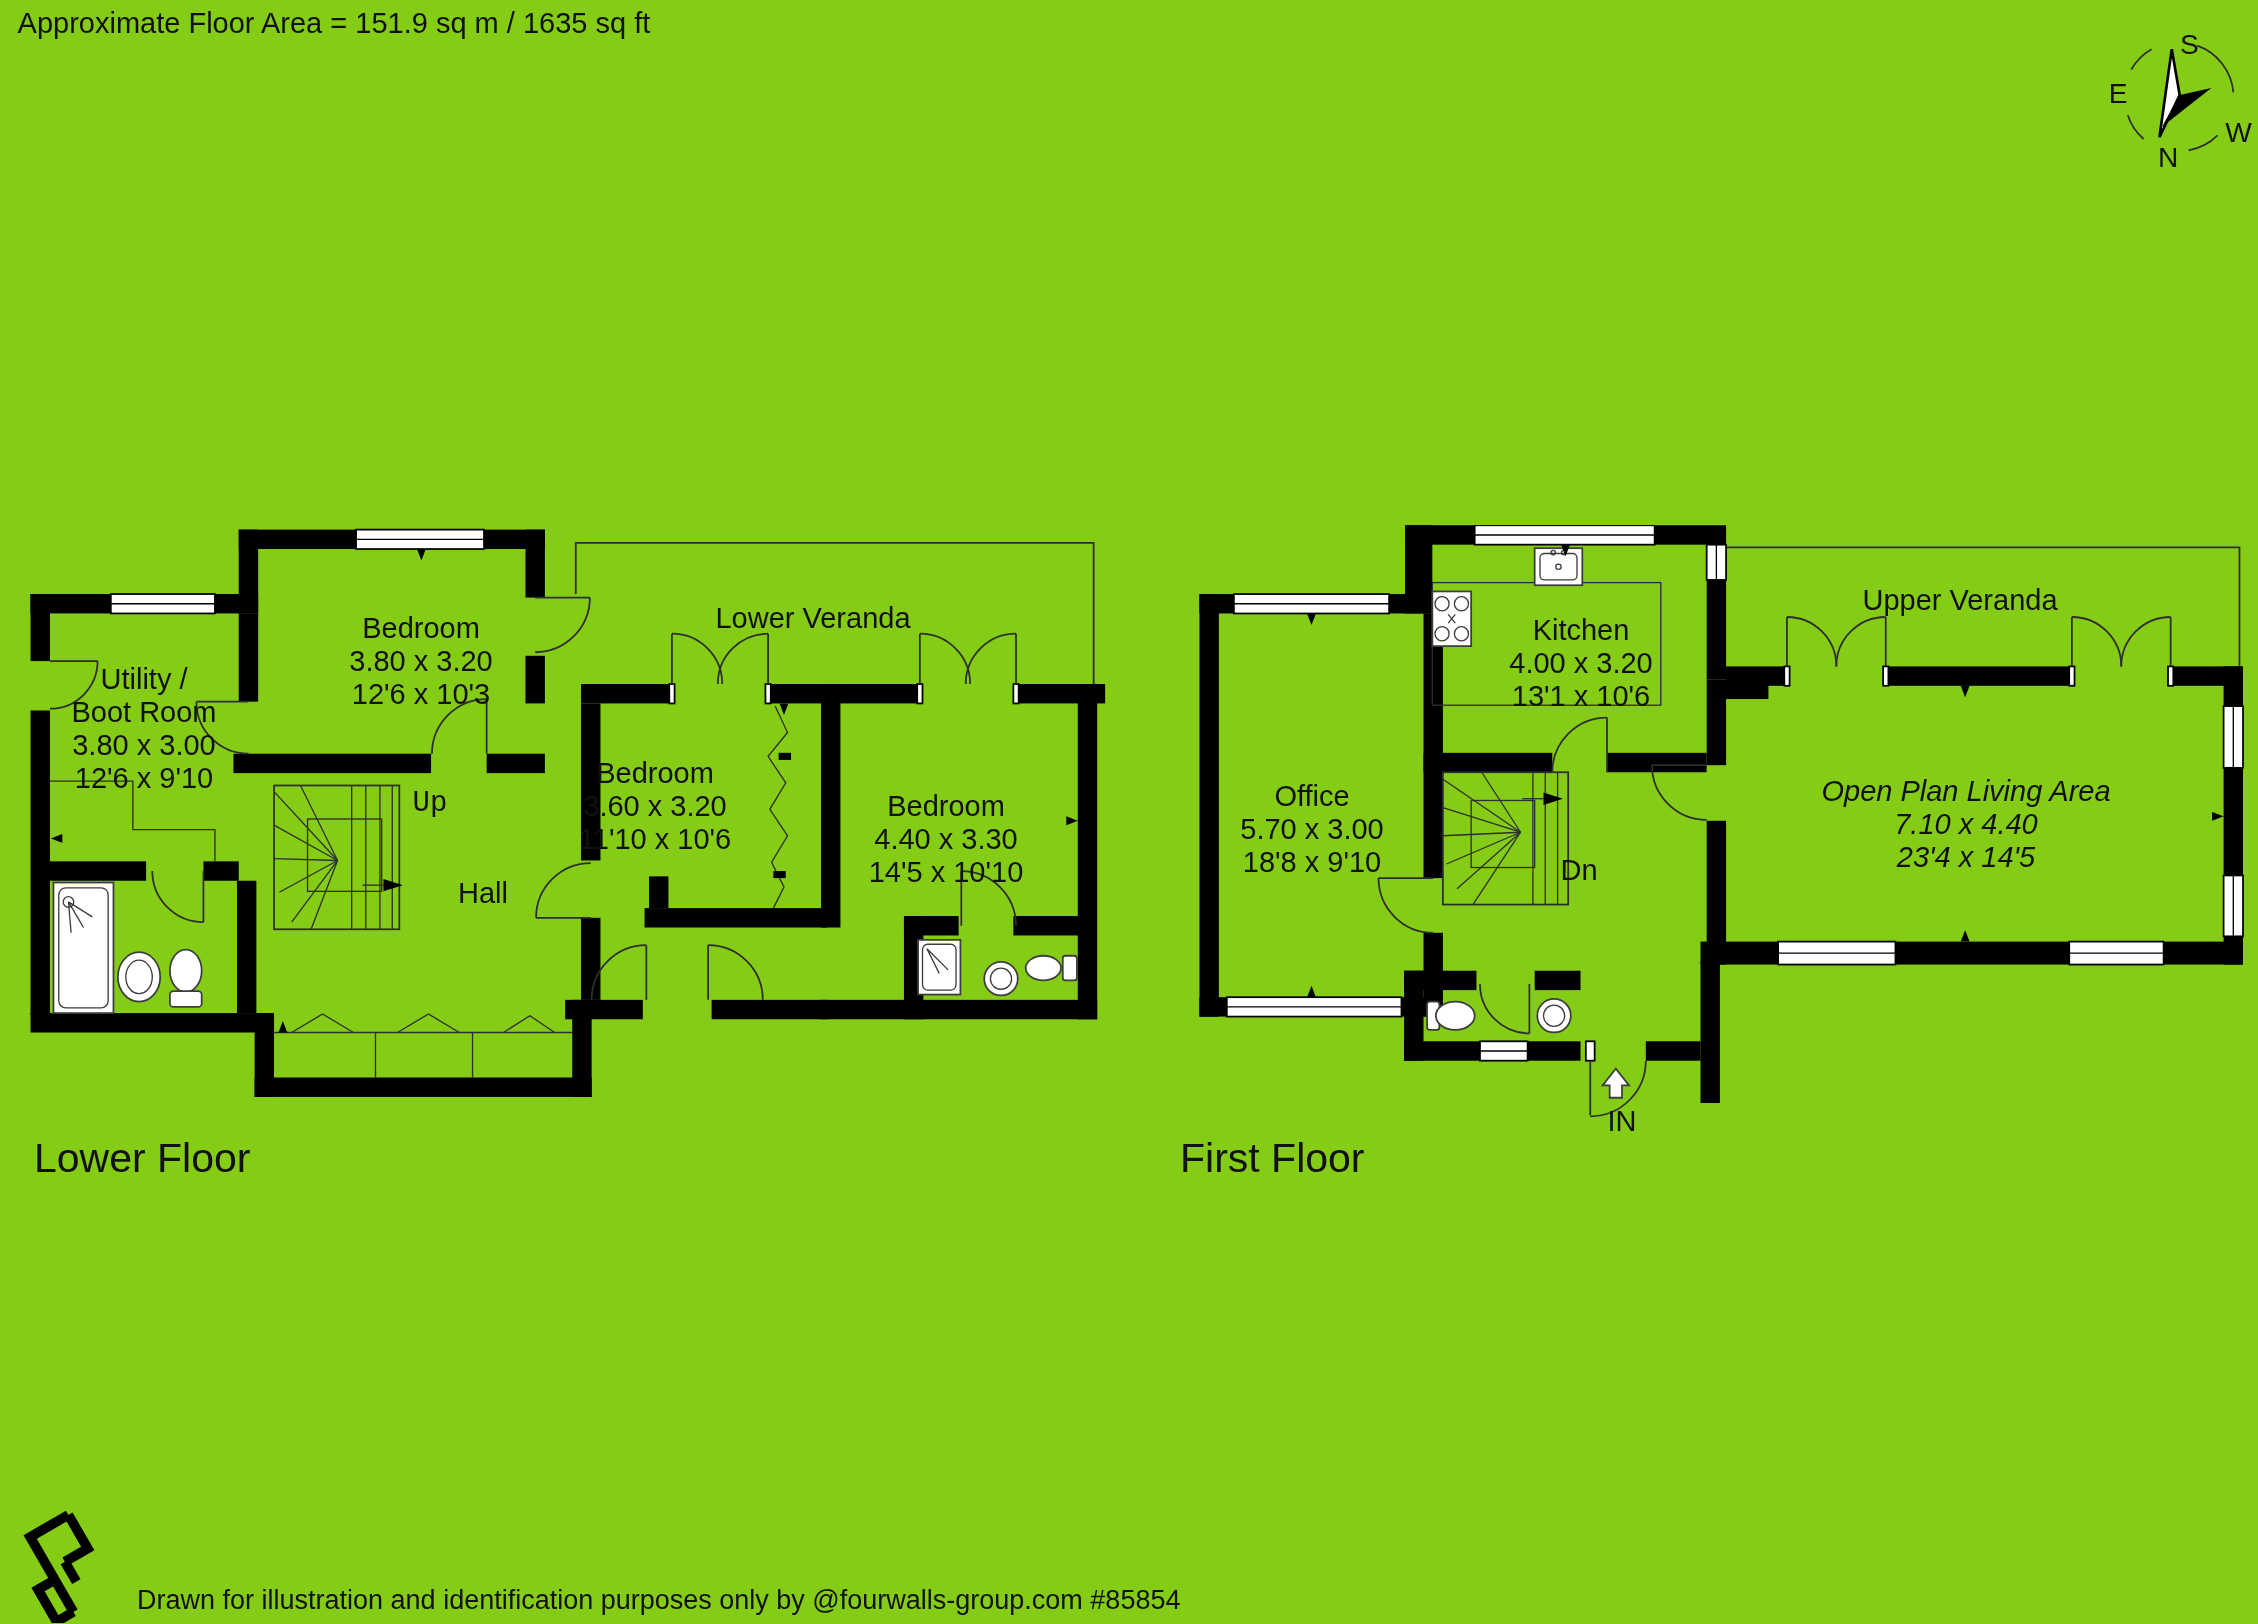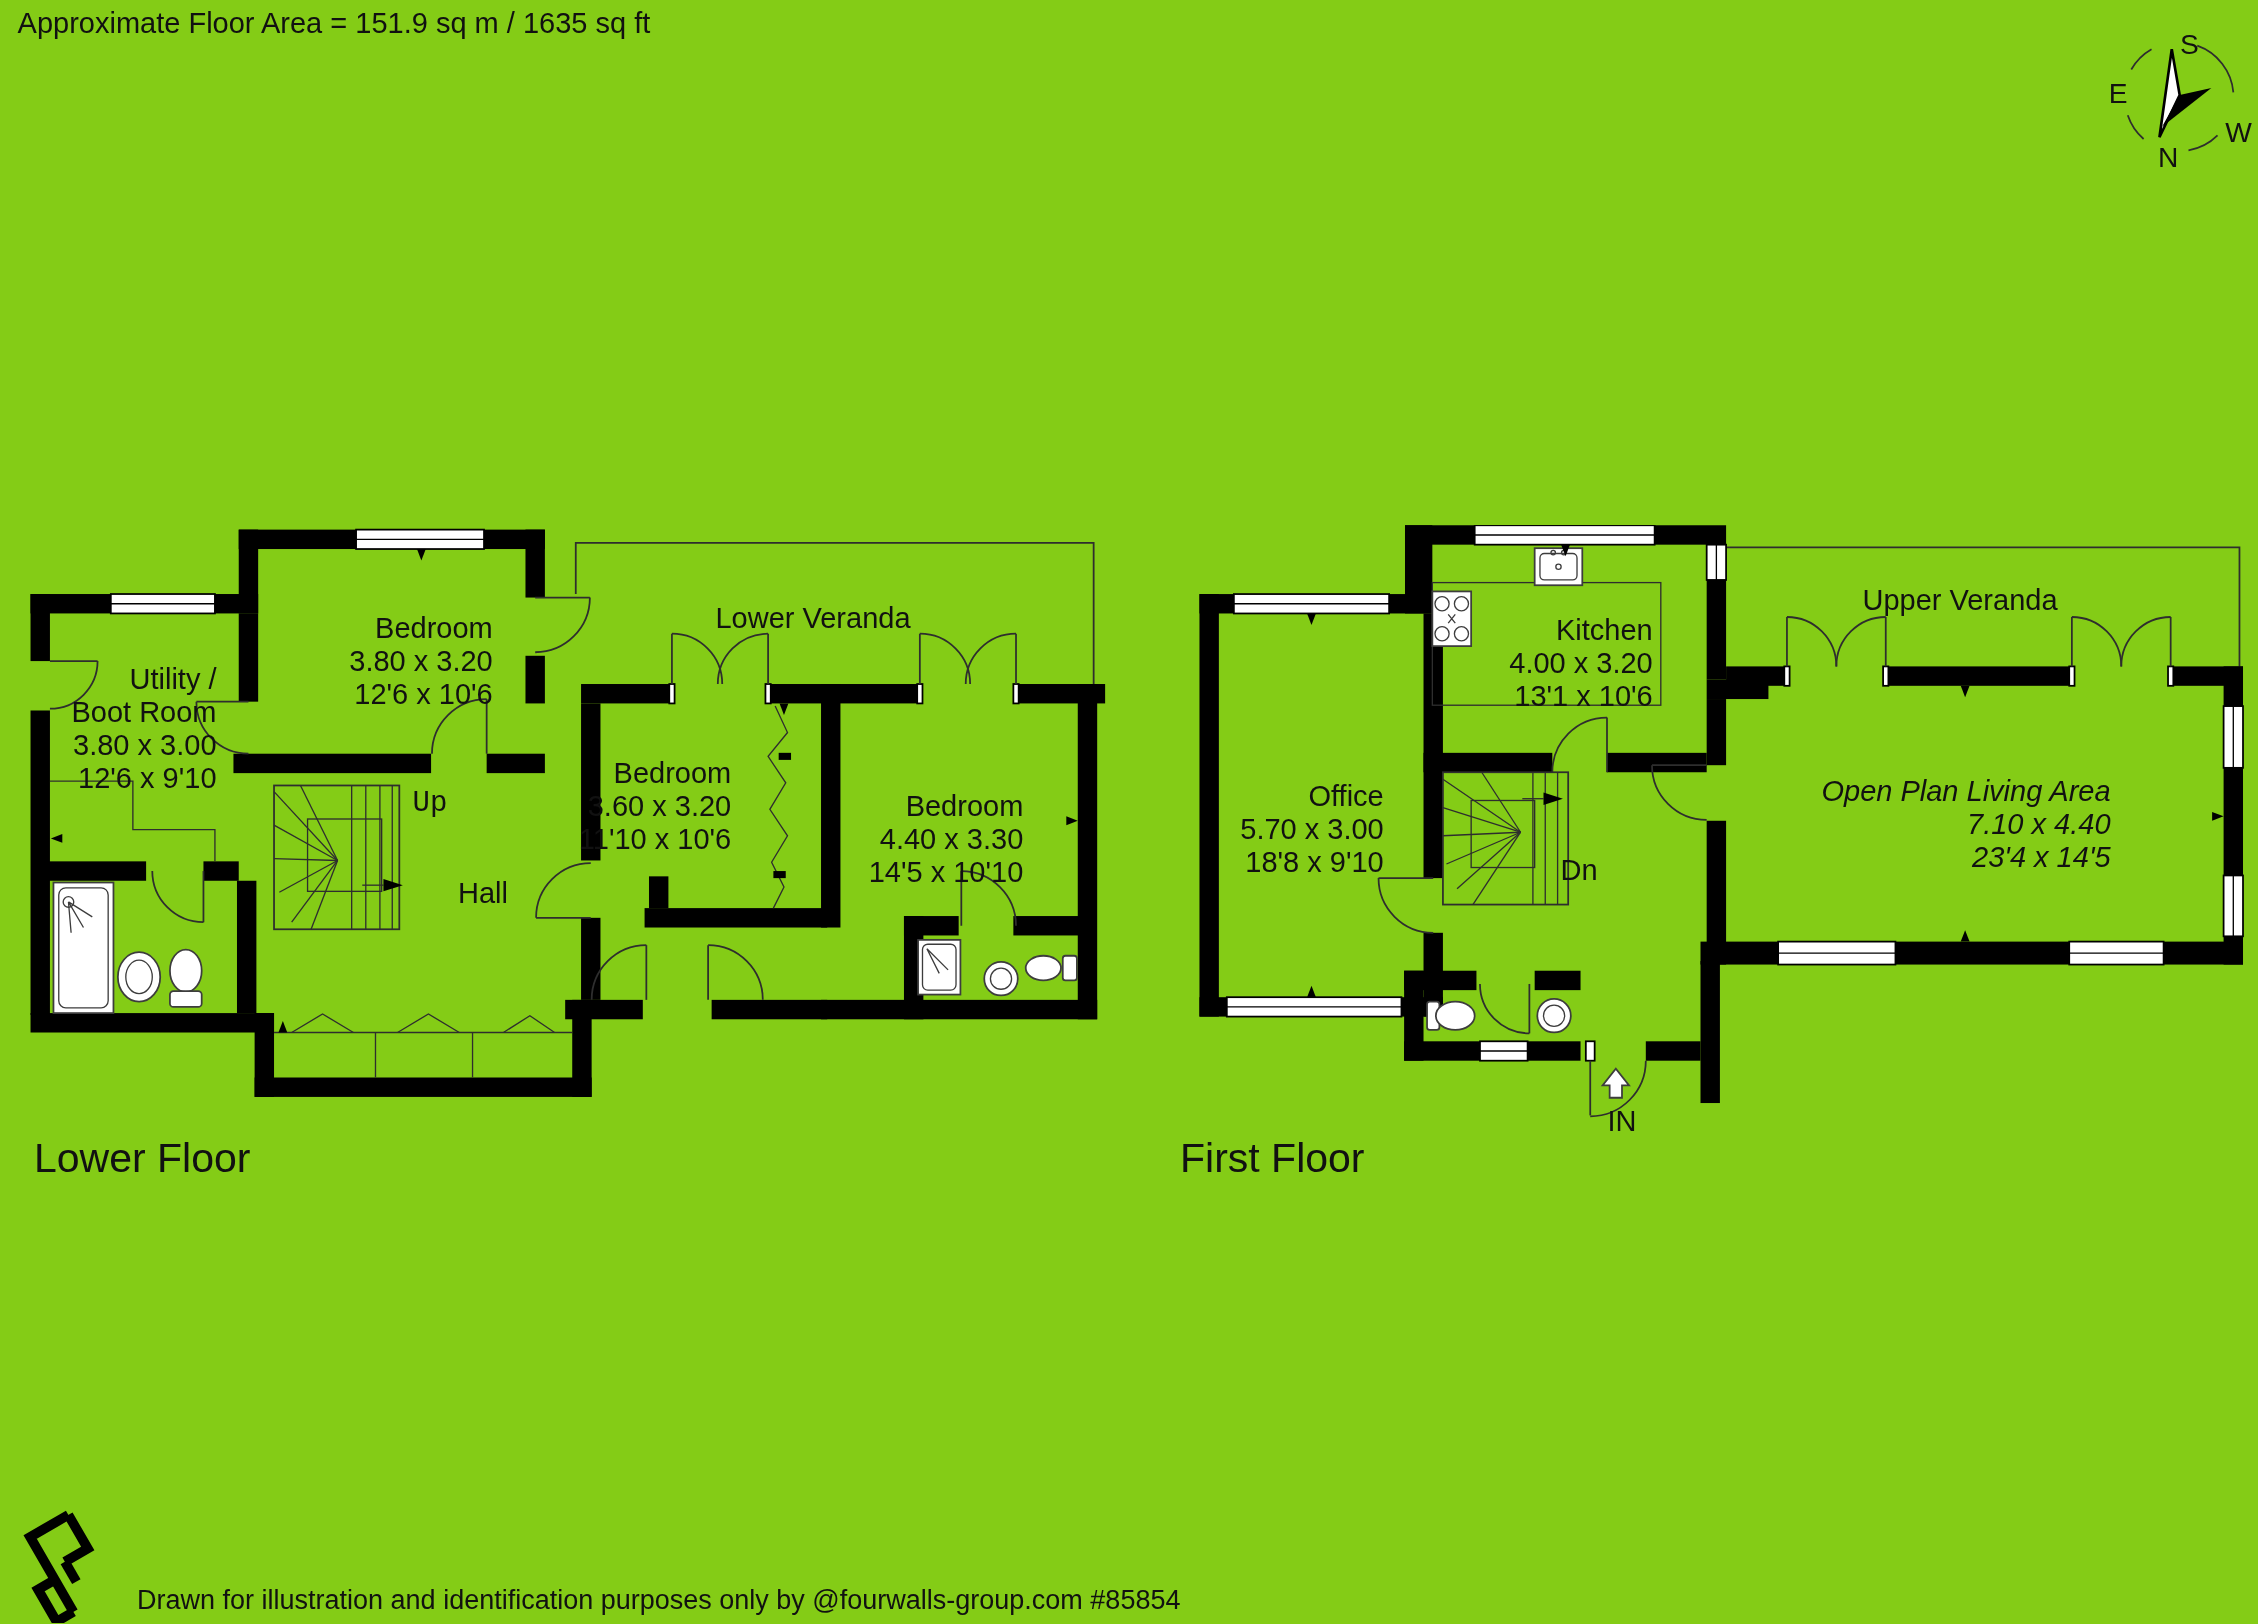--- a/index.html
+++ b/index.html
@@ -8,21 +8,21 @@
     --fixture-color:#3d3d3d;
     --text-color:#111111;
   }
   html,body{margin:0;padding:0;background:#ffffff;}
   .page{
     position:relative;width:2258px;height:1624px;background:#84cc16;overflow:hidden;
     font-family:"Liberation Sans", sans-serif;color:var(--text-color);
   }
   .hdr{position:absolute;left:17.6px;top:7px;font-size:29px;white-space:nowrap;}
   .floor-title{position:absolute;font-size:41px;white-space:nowrap;}
-  .room-label{position:absolute;transform:translateX(-50%);text-align:right;
+  .room-label{position:absolute;transform:translateX(-50%);text-align:center;
     font-size:29px;line-height:33px;white-space:nowrap;}
   .single-label{position:absolute;transform:translateX(-50%);font-size:29px;white-space:nowrap;}
   .footer-note{position:absolute;left:137px;top:1585px;font-size:27px;white-space:nowrap;}
   svg{position:absolute;}
   .walls{fill:var(--wall-color);stroke:none;}
   .thin{fill:none;stroke:var(--line-color);stroke-width:2;}
   .thin15{fill:none;stroke:var(--line-color);stroke-width:1.5;}
   .door{fill:none;stroke:var(--line-color);stroke-width:2;}
   .fixture{fill:#ffffff;stroke:var(--fixture-color);stroke-width:2;}
   .fixture15{fill:none;stroke:var(--fixture-color);stroke-width:1.5;}
@@ -365,21 +365,21 @@
 
   <div class="room-label" style="left:144px;top:663px;">
     <div>Utility /</div>
     <div>Boot Room</div>
     <div>3.80 x 3.00</div>
     <div>12'6 x 9'10</div>
   </div>
   <div class="room-label" style="left:421px;top:612px;">
     <div>Bedroom</div>
     <div>3.80 x 3.20</div>
-    <div>12'6 x 10'6</div>
+    <div>12'6 x 10'3</div>
   </div>
   <div class="room-label" style="left:655px;top:757px;">
     <div>Bedroom</div>
     <div>3.60 x 3.20</div>
     <div>11'10 x 10'6</div>
   </div>
   <div class="room-label" style="left:946px;top:790px;">
     <div>Bedroom</div>
     <div>4.40 x 3.30</div>
     <div>14'5 x 10'10</div>

